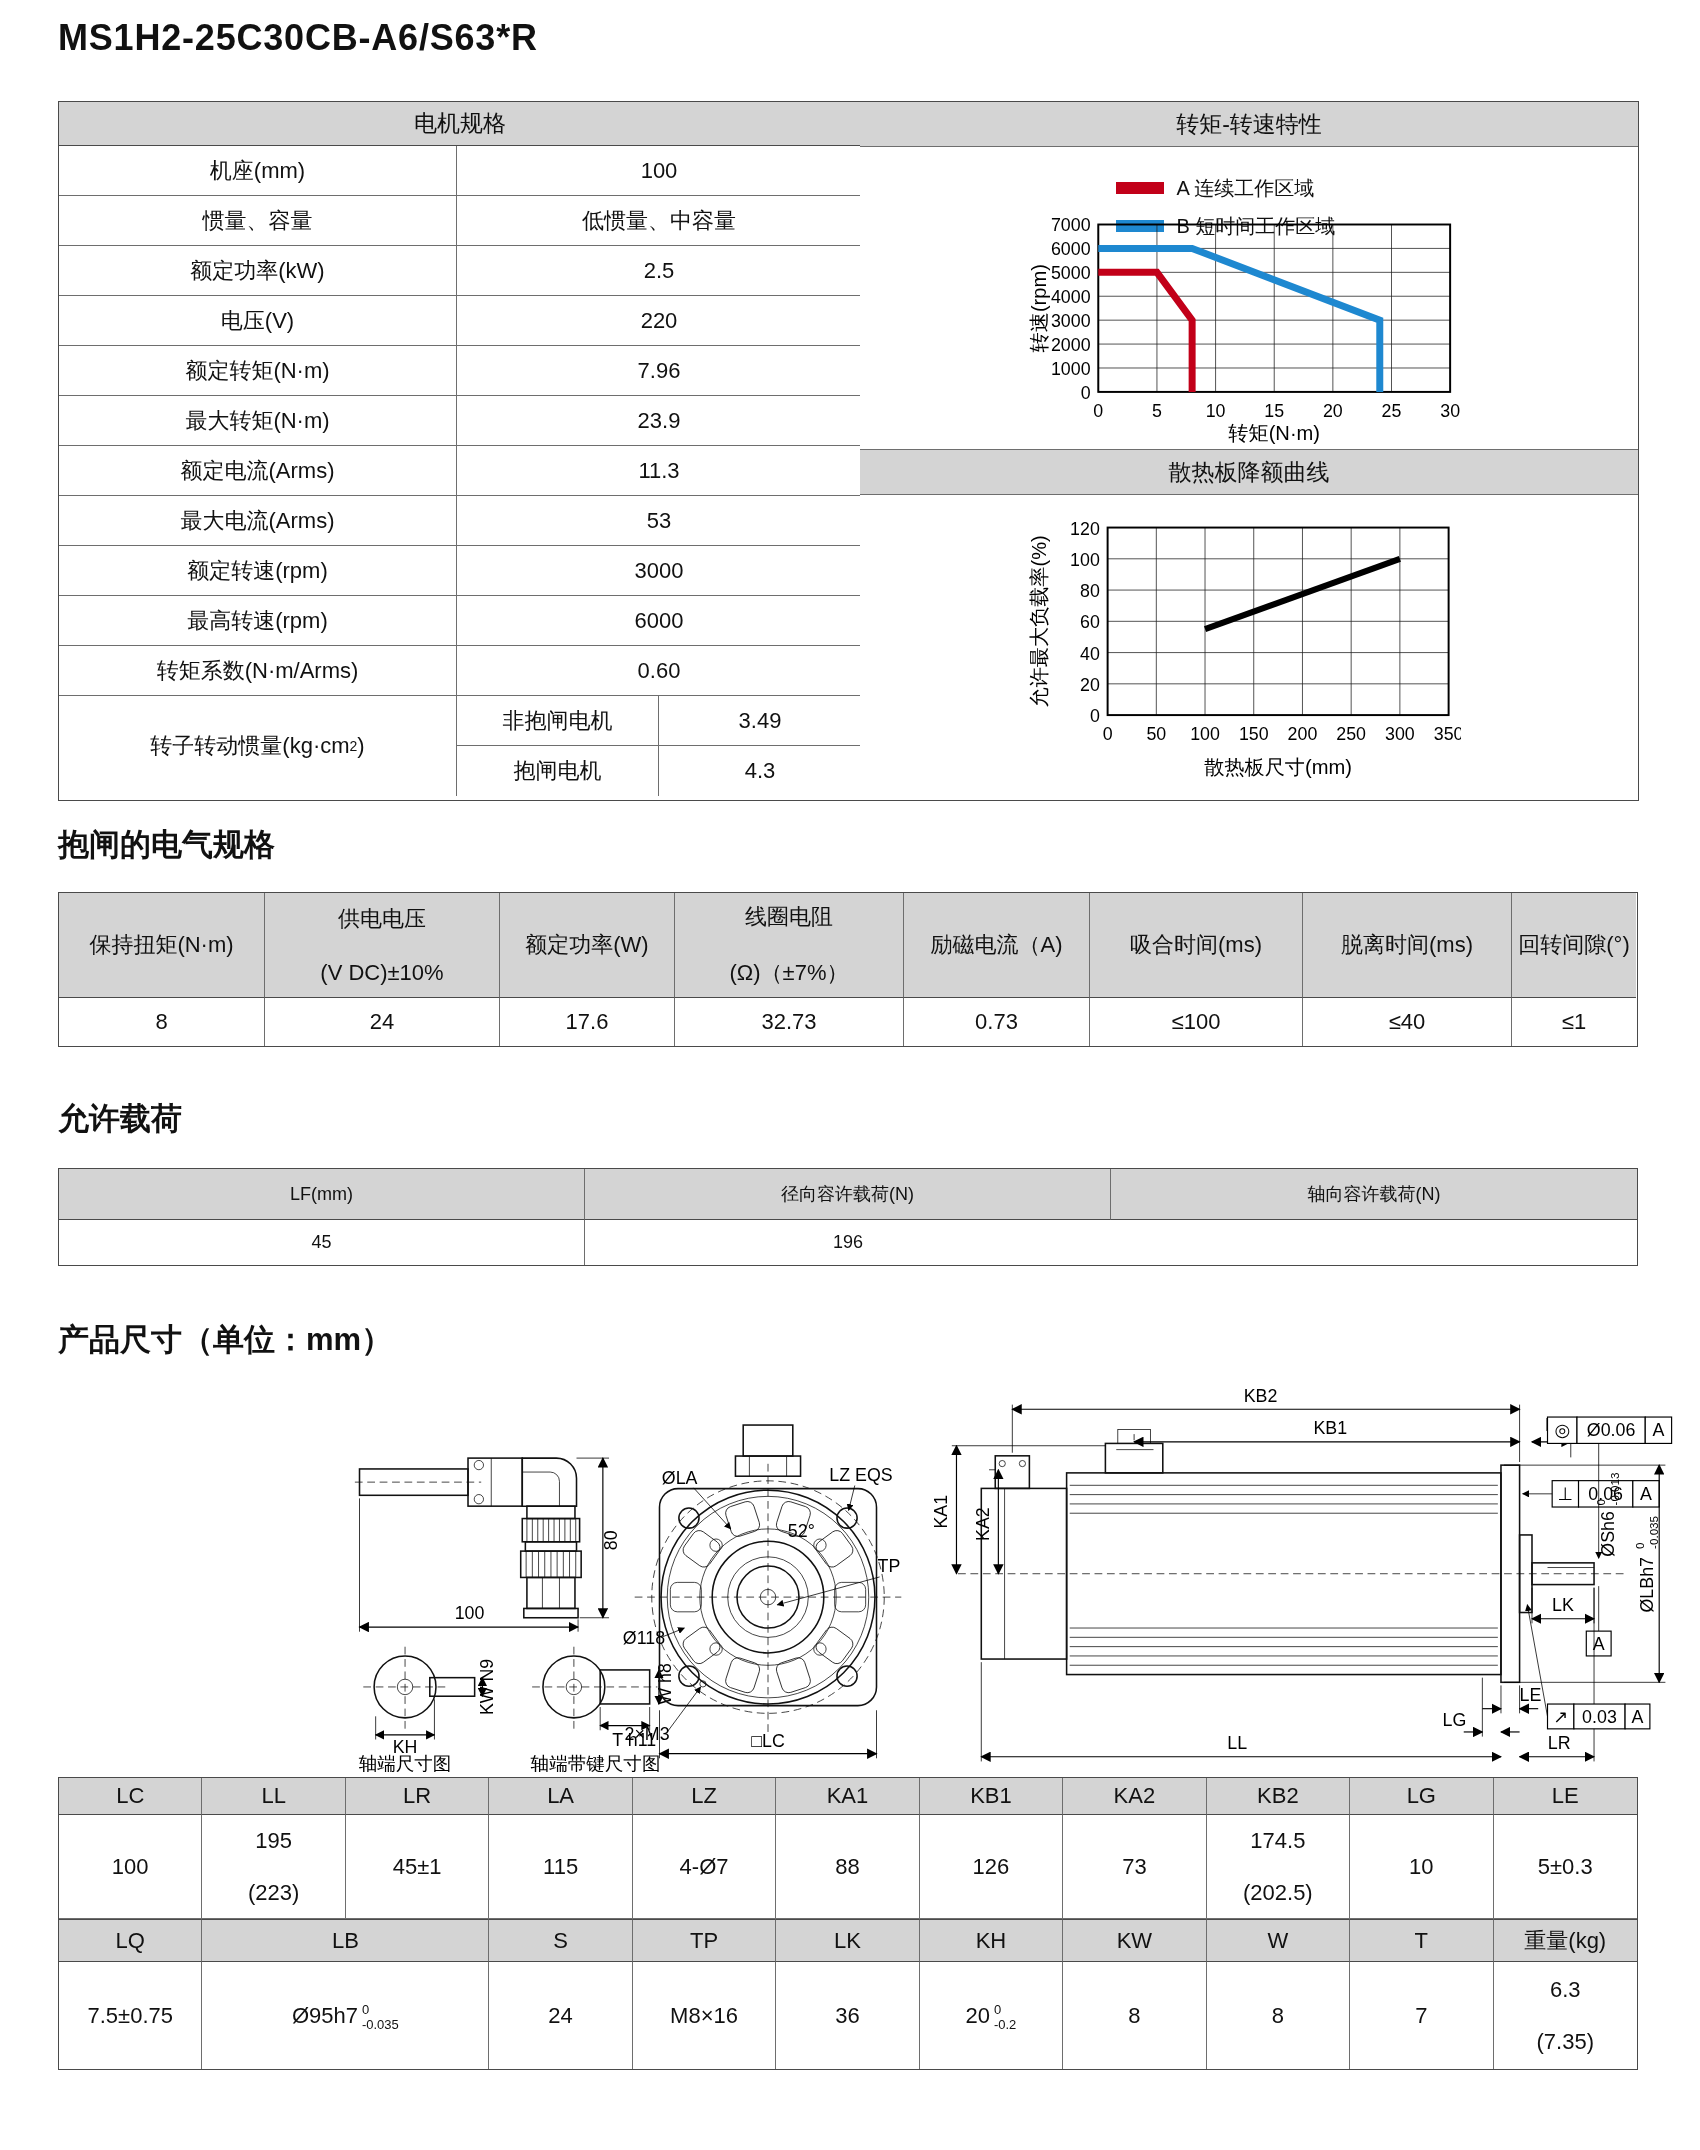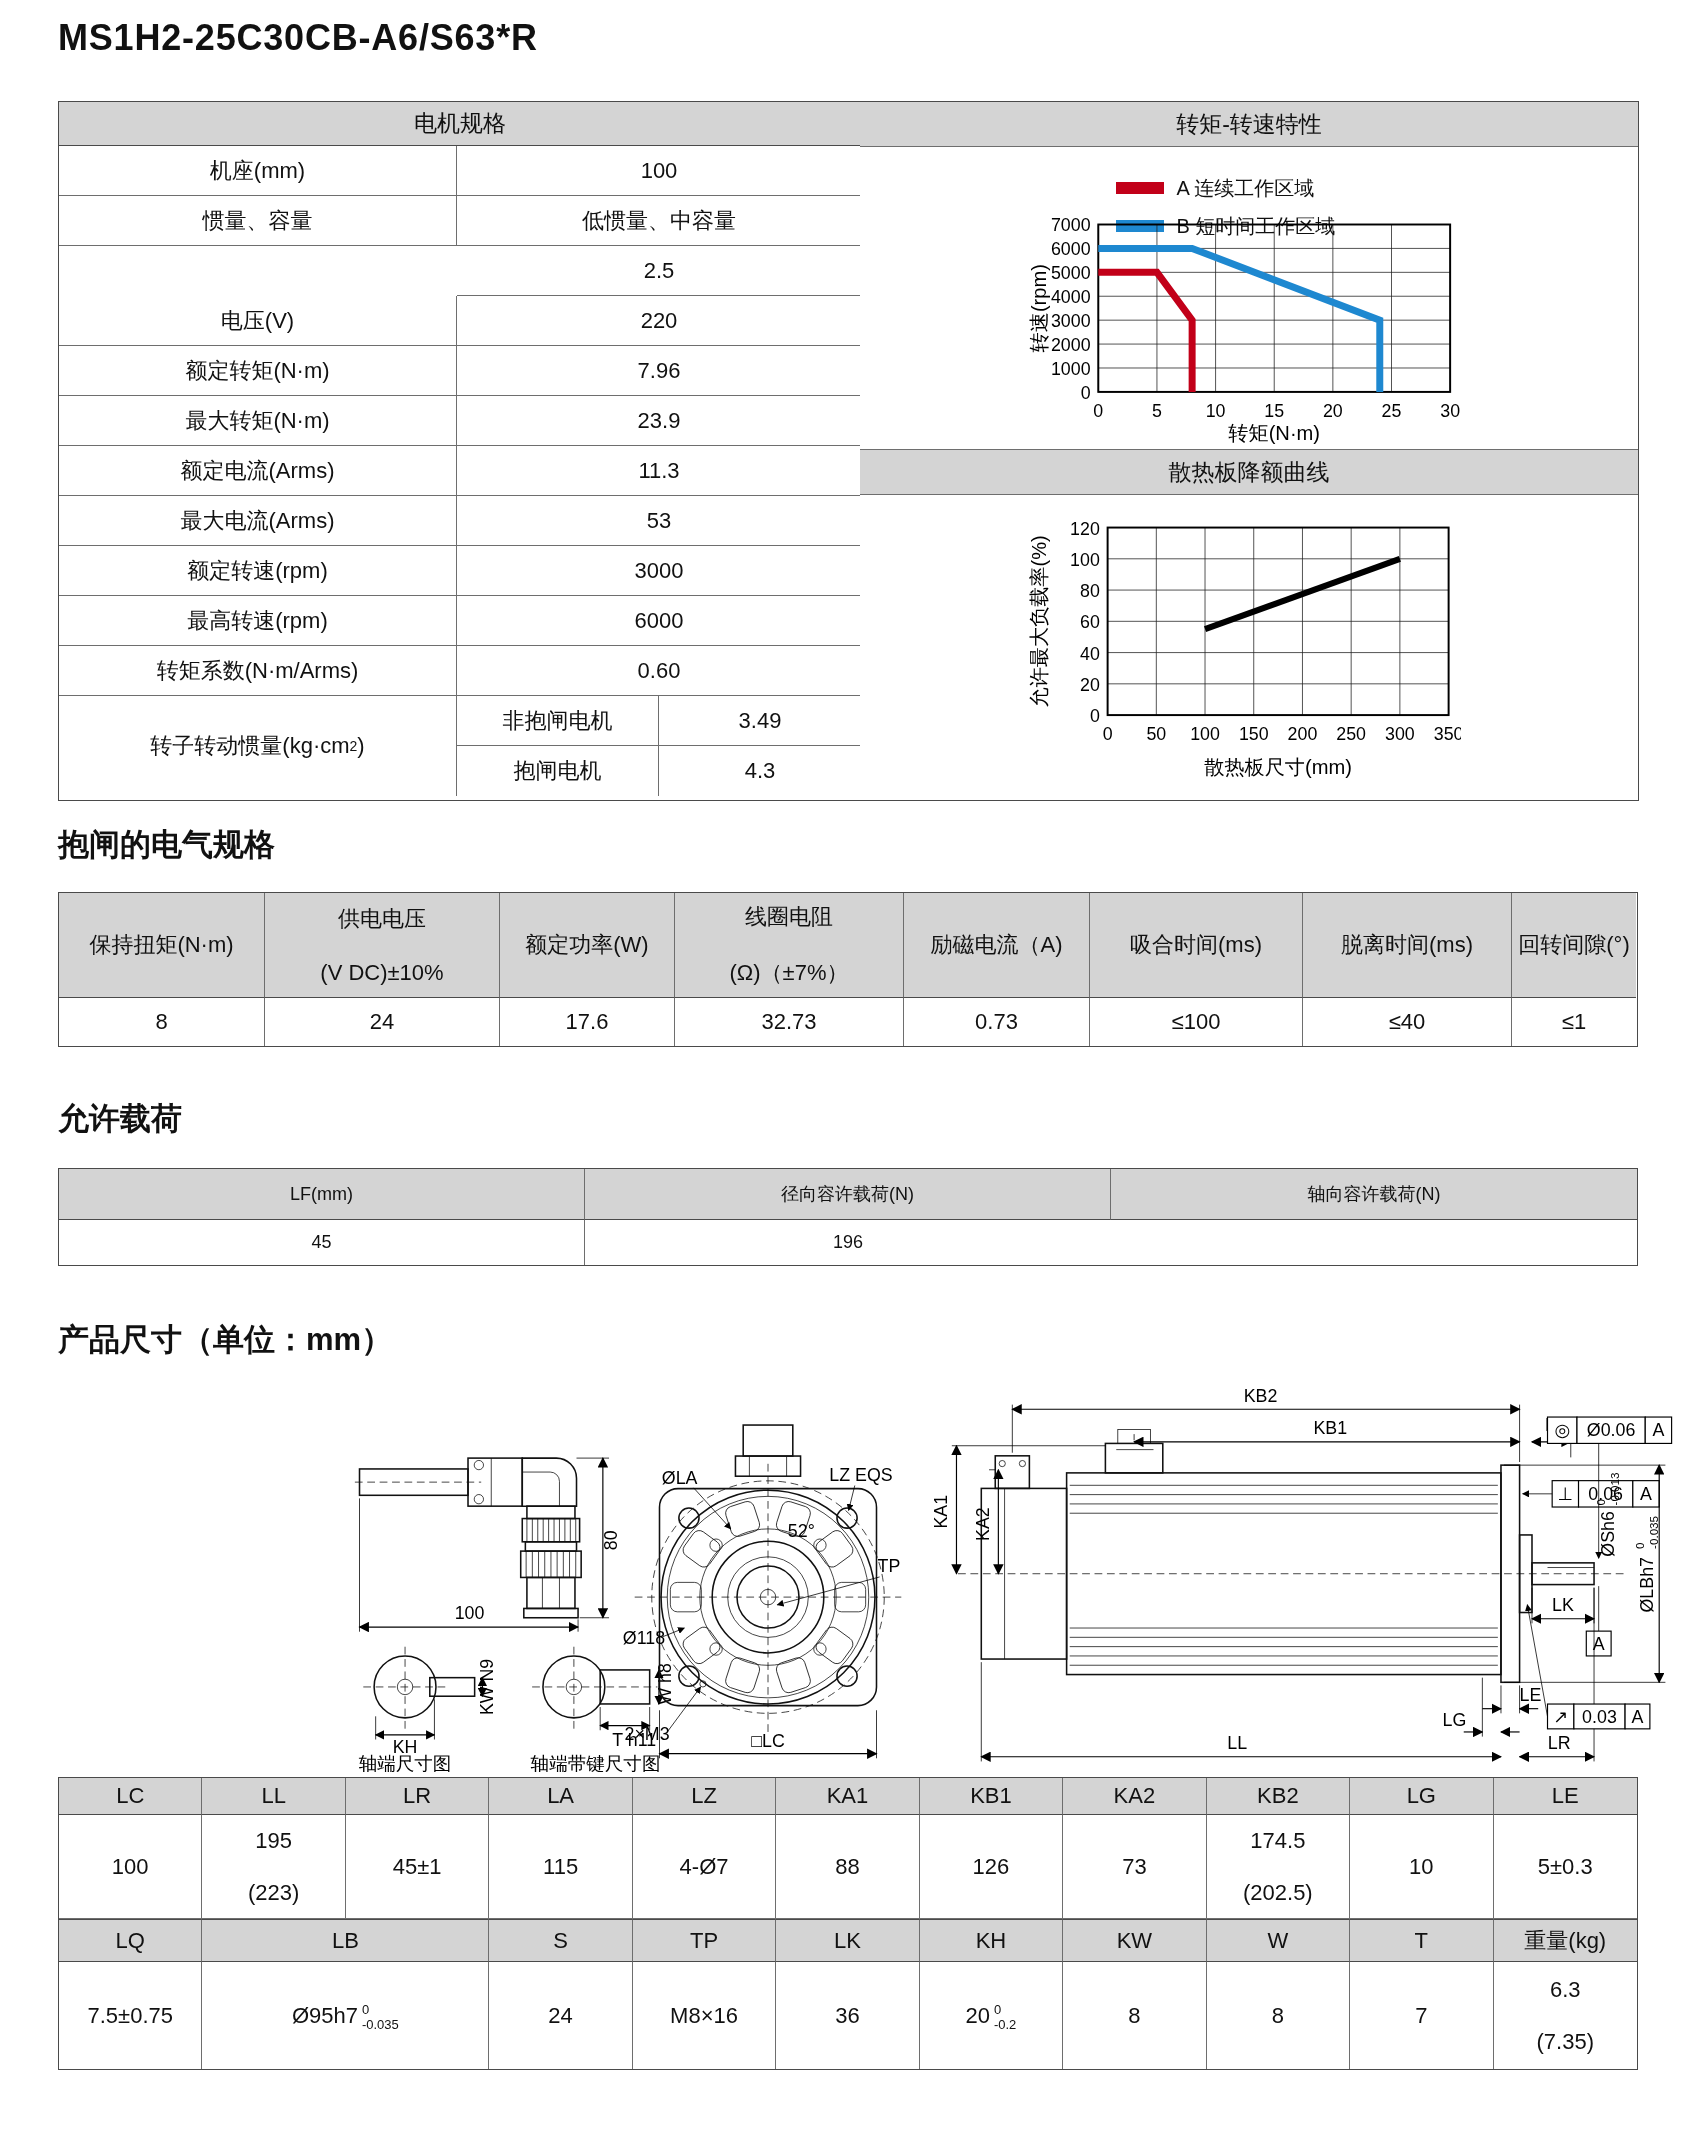--- a/index.html
+++ b/index.html
@@ -83,20 +83,21 @@
 
 <div class="abs page-title">MS1H2-25C30CB-A6/S63*R</div>
 
 <div class="abs motor-table">
   <div class="mcell hdrcell last" style="grid-column:1/4;grid-row:1;">电机规格</div>
 
   <div class="mcell" style="grid-column:1;grid-row:2;">机座(mm)</div>
   <div class="mcell last" style="grid-column:2/4;grid-row:2;">100</div>
   <div class="mcell" style="grid-column:1;grid-row:3;">惯量、容量</div>
   <div class="mcell last" style="grid-column:2/4;grid-row:3;">低惯量、中容量</div>
+  <div class="mcell" style="grid-column:1;grid-row:4;">额定功率(kW)</div>
   <div class="mcell last" style="grid-column:2/4;grid-row:4;">2.5</div>
   <div class="mcell" style="grid-column:1;grid-row:5;">电压(V)</div>
   <div class="mcell last" style="grid-column:2/4;grid-row:5;">220</div>
   <div class="mcell" style="grid-column:1;grid-row:6;">额定转矩(N·m)</div>
   <div class="mcell last" style="grid-column:2/4;grid-row:6;">7.96</div>
   <div class="mcell" style="grid-column:1;grid-row:7;">最大转矩(N·m)</div>
   <div class="mcell last" style="grid-column:2/4;grid-row:7;">23.9</div>
   <div class="mcell" style="grid-column:1;grid-row:8;">额定电流(Arms)</div>
   <div class="mcell last" style="grid-column:2/4;grid-row:8;">11.3</div>
   <div class="mcell" style="grid-column:1;grid-row:9;">最大电流(Arms)</div>

